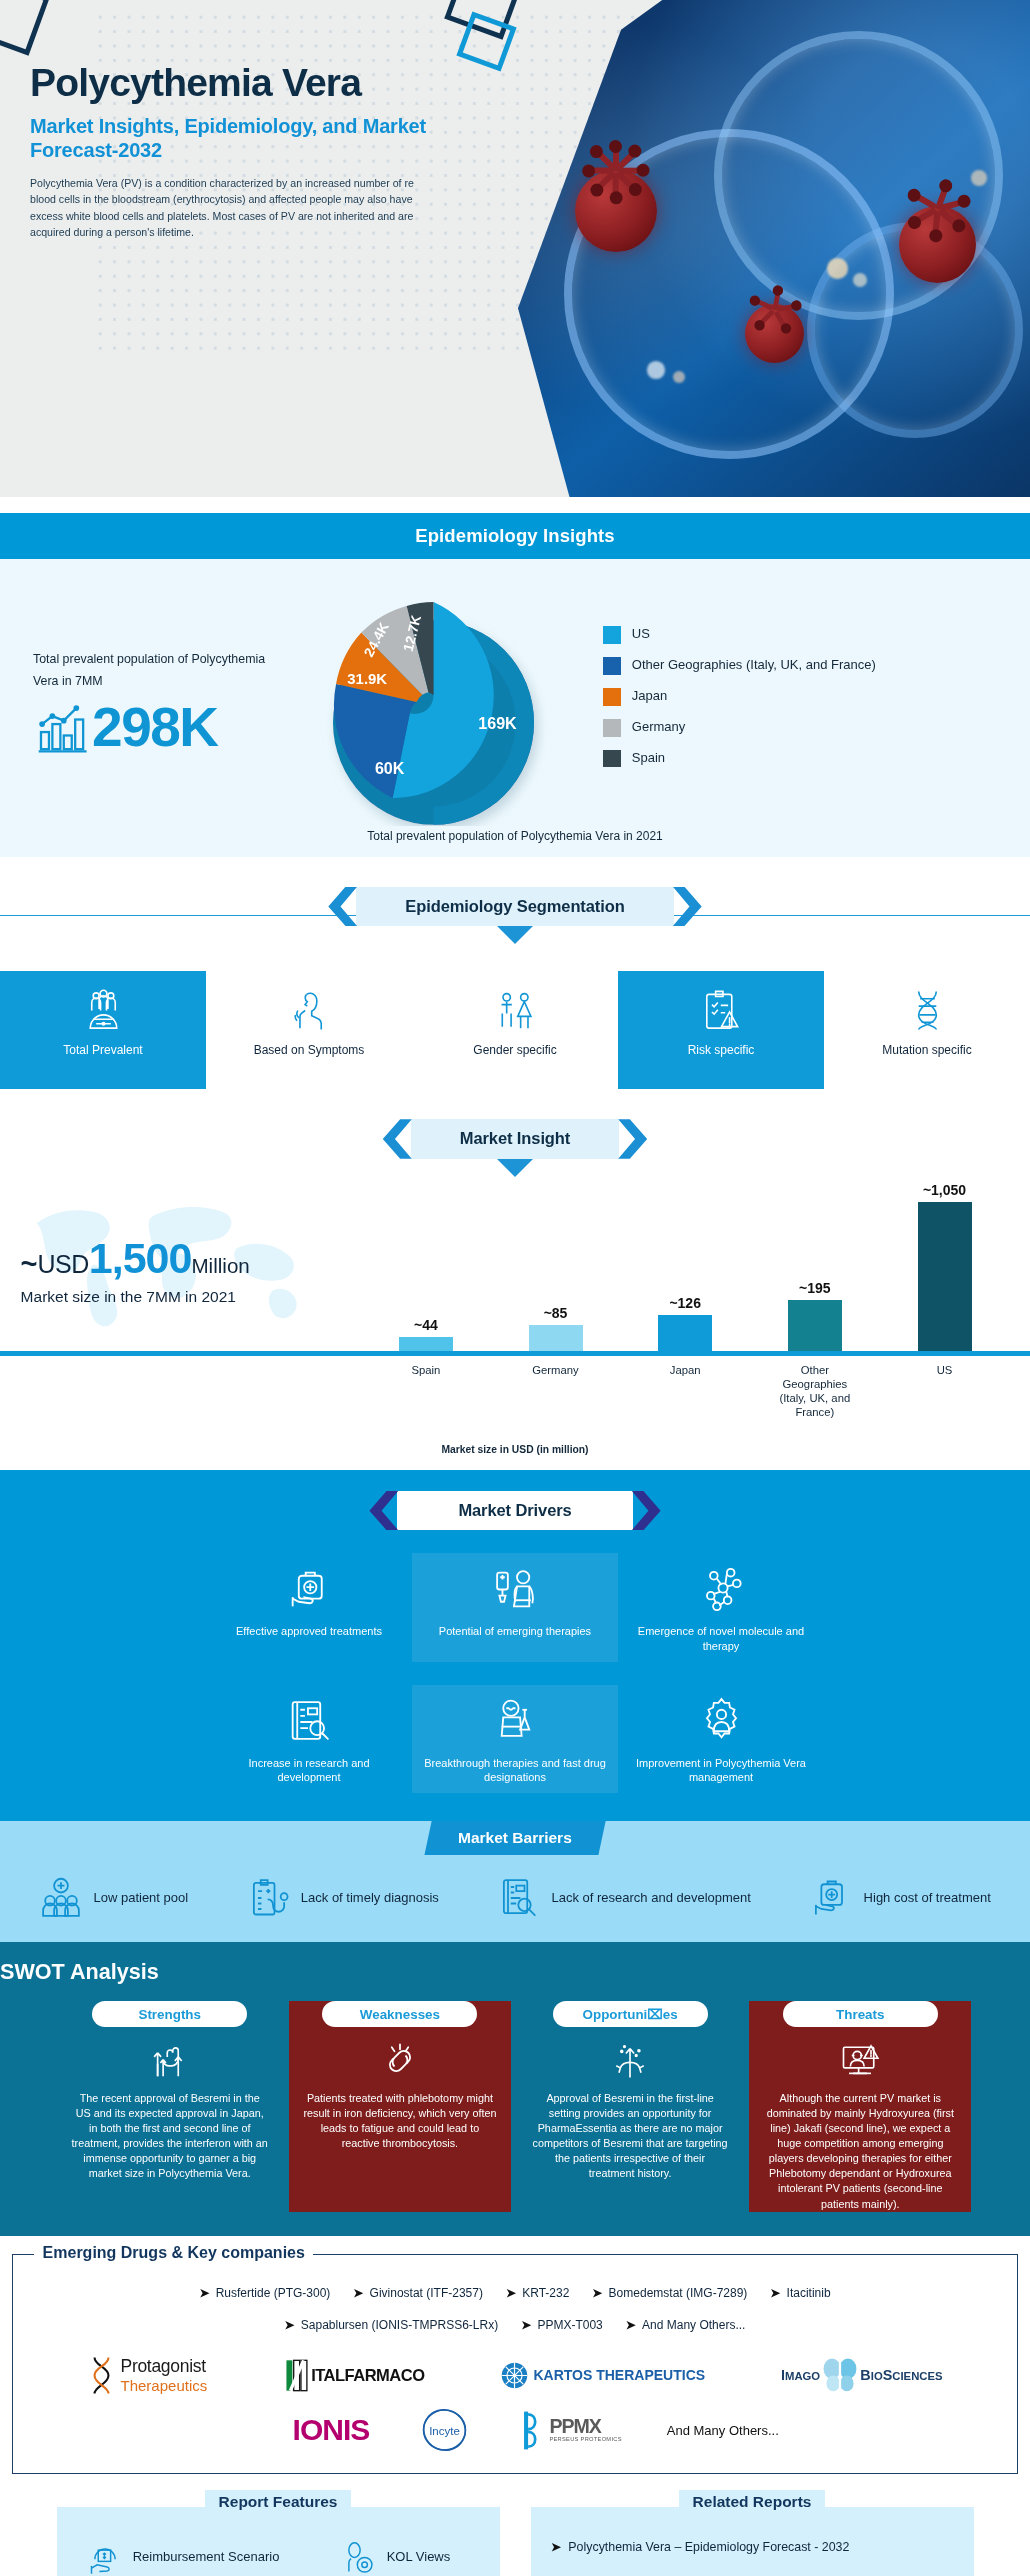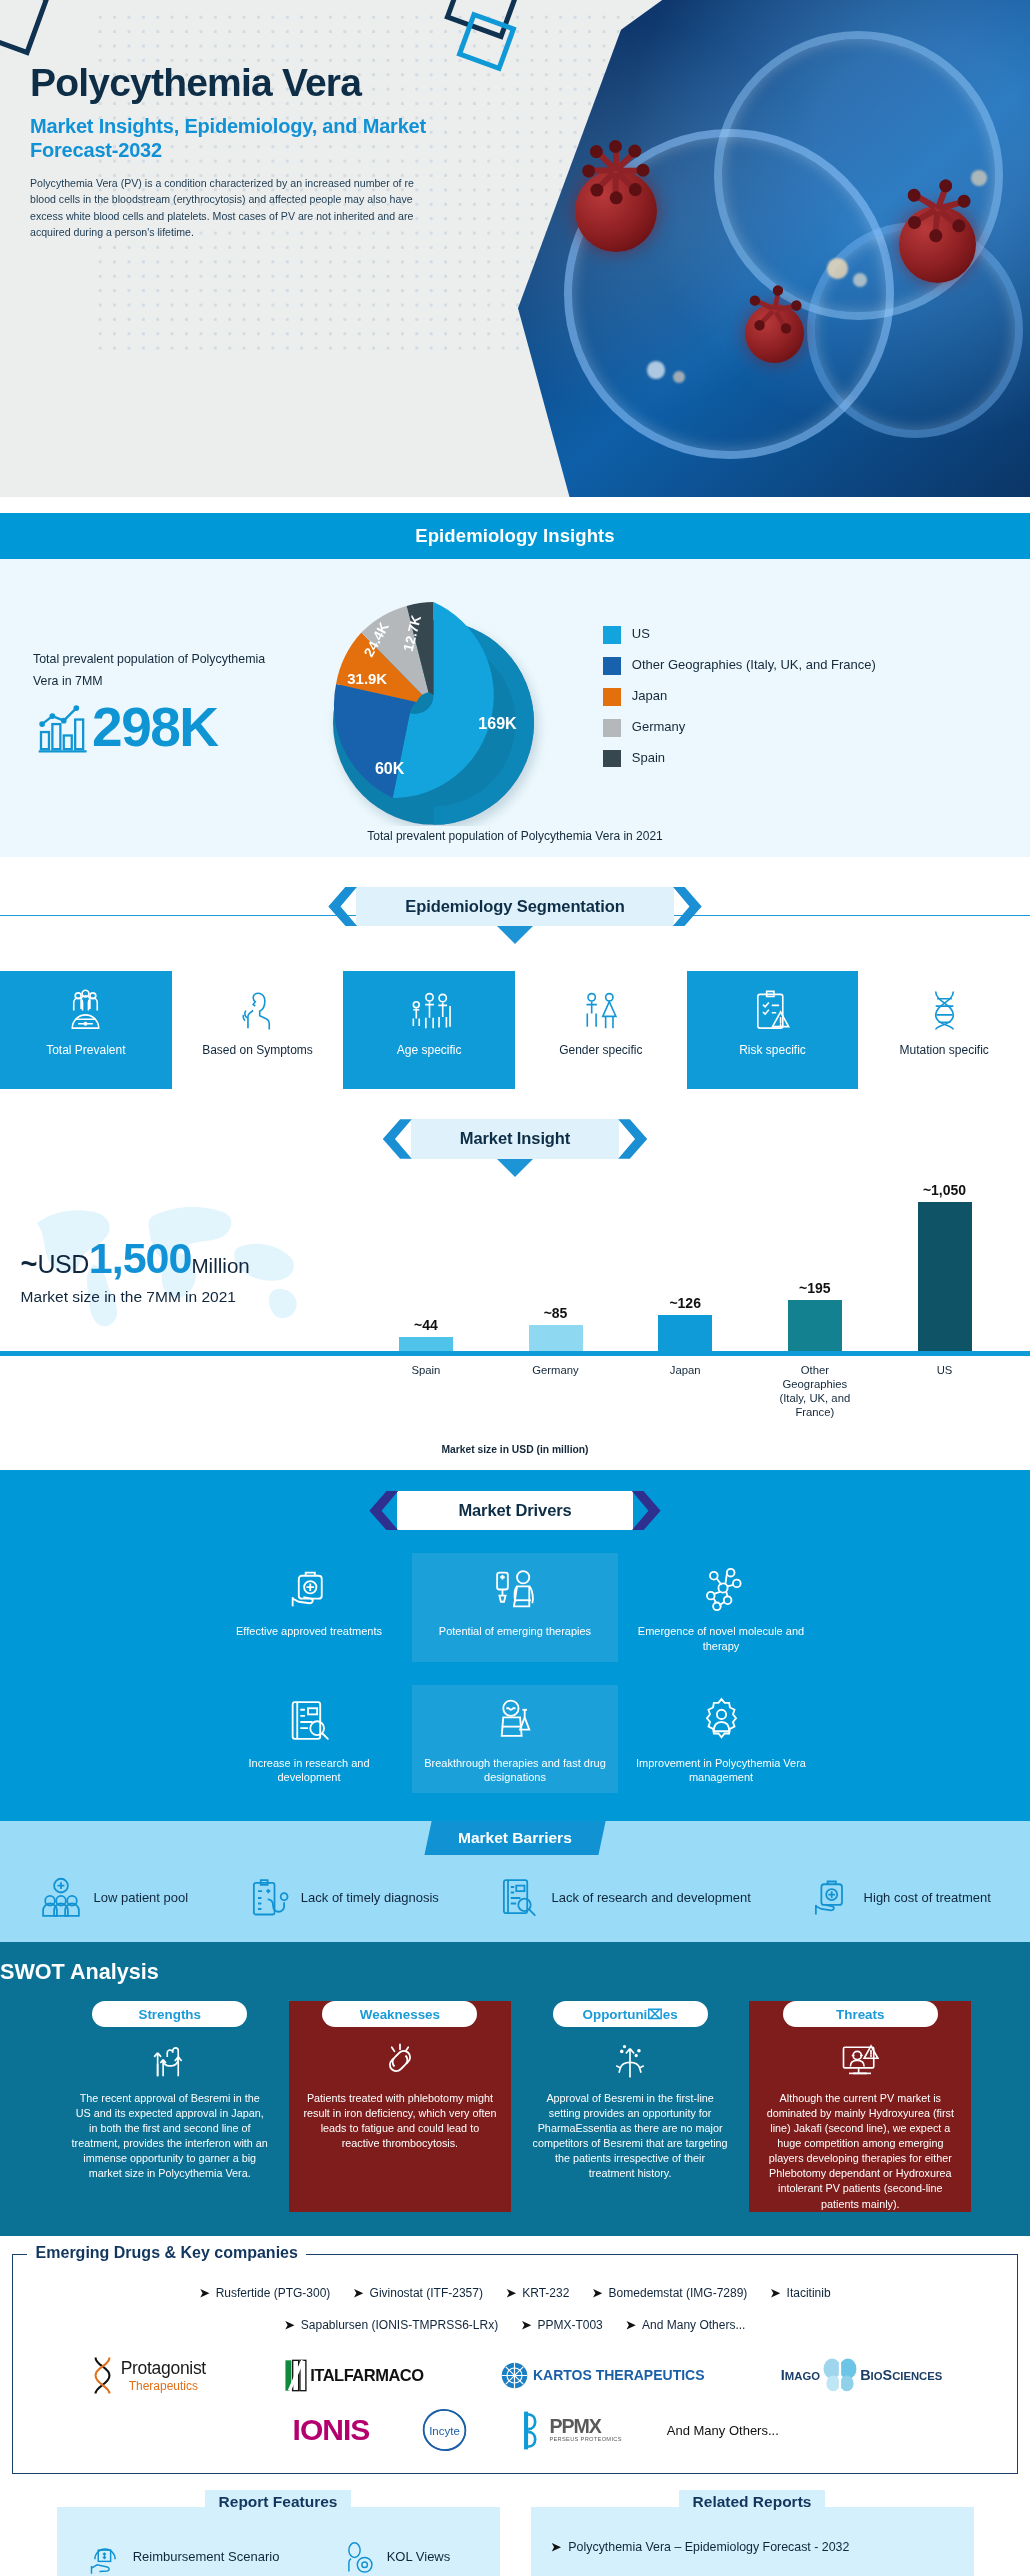--- a/index.html
+++ b/index.html
@@ -154,21 +154,21 @@
       padding:0 12.4px; }
   .swot-col.alt { background:#7f1d1d; }
   .swot-pill { background:#fff; border-radius:20.6px; padding:5.7px 0; width:155px; text-align:center; }
   .swot-pill span { color:#1a9bd7; font-size:13.4px; font-weight:800; }
   .swot-ico { width:44px; height:44px; margin:11.3px 0 8.2px; }
   .swot-tx { color:#fff; font-size:10.8px; line-height:1.4; text-align:center; }
 
   
   .ed-outer { padding:18.5px 12.4px 15.5px; }
   .ed-box { border:1px solid #1b3f66; position:relative; padding:31px 15.5px 20.6px; }
-  .ed-title { position:absolute; top:-11.3px; left:14px; background:#fff; padding:0 8.2px;
+  .ed-title { position:absolute; top:-11.3px; left:21px; background:#fff; padding:0 8.2px;
       font-size:16px; font-weight:800; color:#12365e; }
   .ed-row { display:flex; justify-content:center; align-items:center; flex-wrap:wrap; gap:5.2px 23px; }
   .ed-row.r2 { margin-top:17.5px; }
   .ed-item { display:flex; align-items:center; gap:6.2px; font-size:12px; color:#10263c; }
   .arrow { color:#111; font-size:12px; font-weight:800; }
   .logos { display:flex; justify-content:space-around; align-items:center; margin-top:24px; padding:0 20.6px;}
   .logos.r2 { margin-top:13.4px; justify-content:center; gap:45px; padding-left:62px; }
   .logo { display:flex; align-items:center; }
 
   
@@ -354,31 +354,20 @@
       <div class="seg-cell">
         <svg class="seg-ico" viewBox="0 0 64 64" fill="none" stroke="#1296d6" stroke-width="2.2">
           <path d="M28 10c7-4 14 1 14 9 0 7-3 12-7 14v6l8 4a8 8 0 0 1 5 7v8"></path>
           <path d="M28 10c-3 3-2 8 1 10l-3 4 3 2"></path>
           <path d="M26 32l-5 4a6 6 0 0 0-2 5v15"></path>
           <path d="M16 32c-2 4-1 8 2 10"></path>
             <path d="M13 38c-1 3 0 6 2 8"></path>
         </svg>
         <div class="seg-lab">Based on Symptoms</div>
       </div>
-      <div class="seg-cell on">
-        <svg class="seg-ico" viewBox="0 0 64 64" fill="none" stroke="#fff" stroke-width="2.2">
-          <circle cx="14" cy="24" r="4"></circle>
-            <path d="M14 29v14M10 43v10M18 43v10M10 31h8"></path>
-          <circle cx="32" cy="14" r="5"></circle>
-            <path d="M32 20v22M27 42v14M37 42v14M26 24h12"></path>
-          <circle cx="50" cy="15" r="5"></circle>
-            <path d="M50 21v20M45 41v14M55 41v14M44 25h12M60 26v28"></path>
-        </svg>
-        <div class="seg-lab">Age specific</div>
-      </div>
       <div class="seg-cell">
         <svg class="seg-ico" viewBox="0 0 64 64" fill="none" stroke="#1296d6" stroke-width="2.2">
           <circle cx="20" cy="14" r="5"></circle>
             <path d="M20 20v16M13 24h14M14 36v18M26 36v18"></path>
           <circle cx="44" cy="14" r="5"></circle>
             <path d="M44 20l-9 20h18z"></path>
             <path d="M39 40v16M49 40v16"></path>
         </svg>
         <div class="seg-lab">Gender specific</div>
       </div>
@@ -700,21 +689,21 @@
       </div>
 
       <div class="logos">
         <div class="logo">
           <svg width="29" height="39" viewBox="0 0 40 56">
             <path d="M10 2c0 12 20 14 20 26S10 44 10 54" fill="none" stroke="#111" stroke-width="3"></path>
             <path d="M30 2c0 12-20 14-20 26s20 16 20 26" fill="none" stroke="#e0701a" stroke-width="3"></path>
           </svg>
           <div style="margin-left:4.1px">
             <div style="font-size:17.5px;color:#1a1a1a;letter-spacing:-0.3px;">Protagonist</div>
-            <div style="font-size:12px;color:#e0701a;text-align:center;">Therapeutics</div>
+            <div style="font-size:15px;color:#e0701a;text-align:left;">Therapeutics</div>
           </div>
         </div>
         <div class="logo">
           <svg width="28" height="33" viewBox="0 0 40 50">
             <rect x="4" y="2" width="9" height="46" fill="#0f8a3c"></rect>
             <rect x="15" y="2" width="9" height="46" fill="#fff" stroke="#111" stroke-width="2"></rect>
             <rect x="26" y="2" width="9" height="46" fill="#fff" stroke="#111" stroke-width="2"></rect>
             <path d="M10 48L30 2" stroke="#fff" stroke-width="5"></path>
           </svg>
           <span style="font-size:16.5px;font-weight:800;color:#111;letter-spacing:-0.5px;">ITALFARMACO</span>

